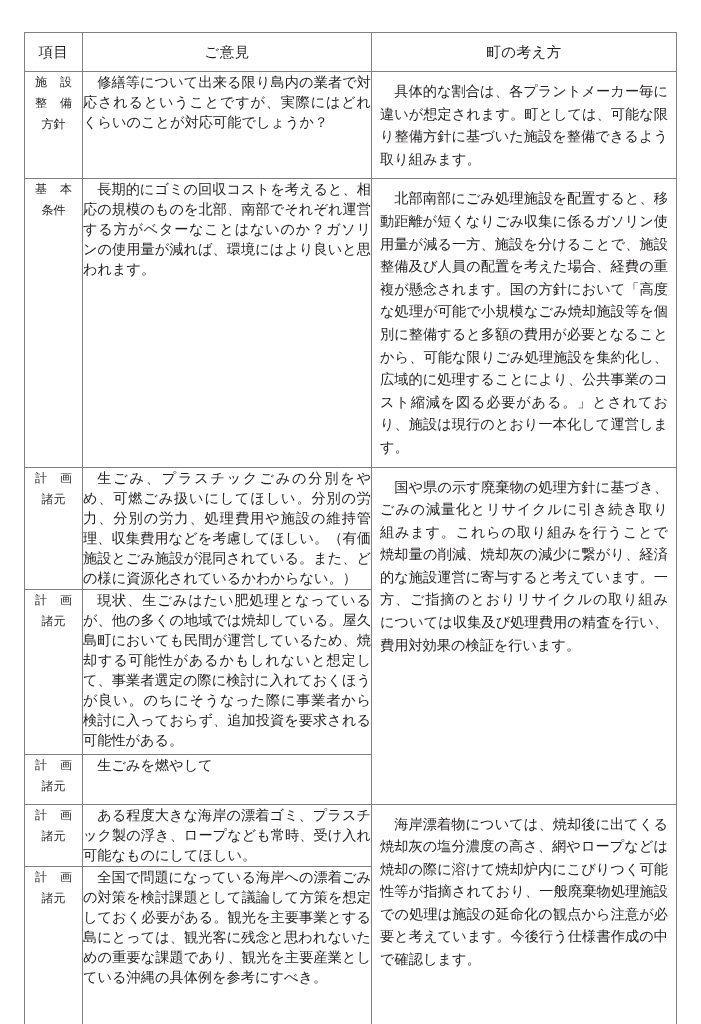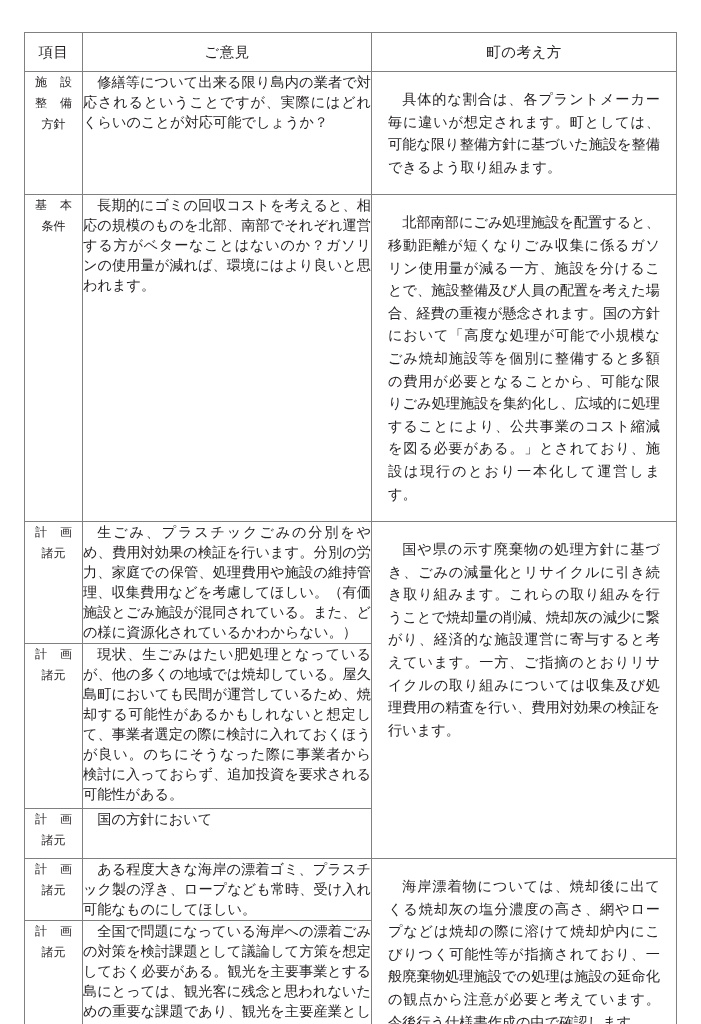--- a/index.html
+++ b/index.html
@@ -94,21 +94,21 @@
   .town-cell {
     font-size: 14.2px;
     line-height: 22.6px;
     padding: 5px 8px 6px 9px;
     text-align: justify;
     text-justify: inter-character;
     color: #231f20;
     word-break: break-all;
   }
   .town-cell p {
-    margin: 16px;
+    margin: 8px;
     text-indent: 1em;
   }
 
   .h-r1 { height: 104px; }
   .h-r2 { height: 218px; padding-left: 36px; }
   .h-r3 { height: 122px; }
   .h-r4 { height: 165px; }
   .h-r5 { height: 50px; }
   .h-r6 { height: 62px; }
   .h-r7 { height: 160px; }
@@ -160,21 +160,21 @@
             <p>北部南部にごみ処理施設を配置すると、移動距離が短くなりごみ収集に係るガソリン使用量が減る一方、施設を分けることで、施設整備及び人員の配置を考えた場合、経費の重複が懸念されます。国の方針において「高度な処理が可能で小規模なごみ焼却施設等を個別に整備すると多額の費用が必要となることから、可能な限りごみ処理施設を集約化し、広域的に処理することにより、公共事業のコスト縮減を図る必要がある。」とされており、施設は現行のとおり一本化して運営します。</p>
           </td>
         </tr>
 
         <tr class="h-r3">
           <td class="item-cell">
             <span class="ln sp">計 画</span>
             <span class="ln">諸元</span>
           </td>
           <td class="body-cell">
-            <p>生ごみ、プラスチックごみの分別をやめ、費用対効果の検証を行います。分別の労力、家庭での保管、処理費用や施設の維持管理、収集費用などを考慮してほしい。（有価施設とごみ施設が混同されている。また、どの様に資源化されているかわからない。）</p>
+            <p>生ごみ、プラスチックごみの分別をやめ、可燃ごみ扱いにしてほしい。分別の労力、分別の労力、処理費用や施設の維持管理、収集費用などを考慮してほしい。（有価施設とごみ施設が混同されている。また、どの様に資源化されているかわからない。）</p>
           </td>
           <td class="town-cell" rowspan="3">
             <p>国や県の示す廃棄物の処理方針に基づき、ごみの減量化とリサイクルに引き続き取り組みます。これらの取り組みを行うことで焼却量の削減、焼却灰の減少に繋がり、経済的な施設運営に寄与すると考えています。一方、ご指摘のとおりリサイクルの取り組みについては収集及び処理費用の精査を行い、費用対効果の検証を行います。</p>
           </td>
         </tr>
 
         <tr class="h-r4">
           <td class="item-cell">
             <span class="ln sp">計 画</span>
             <span class="ln">諸元</span>
@@ -183,21 +183,21 @@
             <p>現状、生ごみはたい肥処理となっているが、他の多くの地域では焼却している。屋久島町においても民間が運営しているため、焼却する可能性があるかもしれないと想定して、事業者選定の際に検討に入れておくほうが良い。のちにそうなった際に事業者から検討に入っておらず、追加投資を要求される可能性がある。</p>
           </td>
         </tr>
 
         <tr class="h-r5">
           <td class="item-cell">
             <span class="ln sp">計 画</span>
             <span class="ln">諸元</span>
           </td>
           <td class="body-cell">
-            <p>国の方針において</p>
+            <p>生ごみを燃やして</p>
           </td>
         </tr>
 
         <tr class="h-r6">
           <td class="item-cell">
             <span class="ln sp">計 画</span>
             <span class="ln">諸元</span>
           </td>
           <td class="body-cell">
             <p>ある程度大きな海岸の漂着ゴミ、プラスチック製の浮き、ロープなども常時、受け入れ可能なものにしてほしい。</p>

